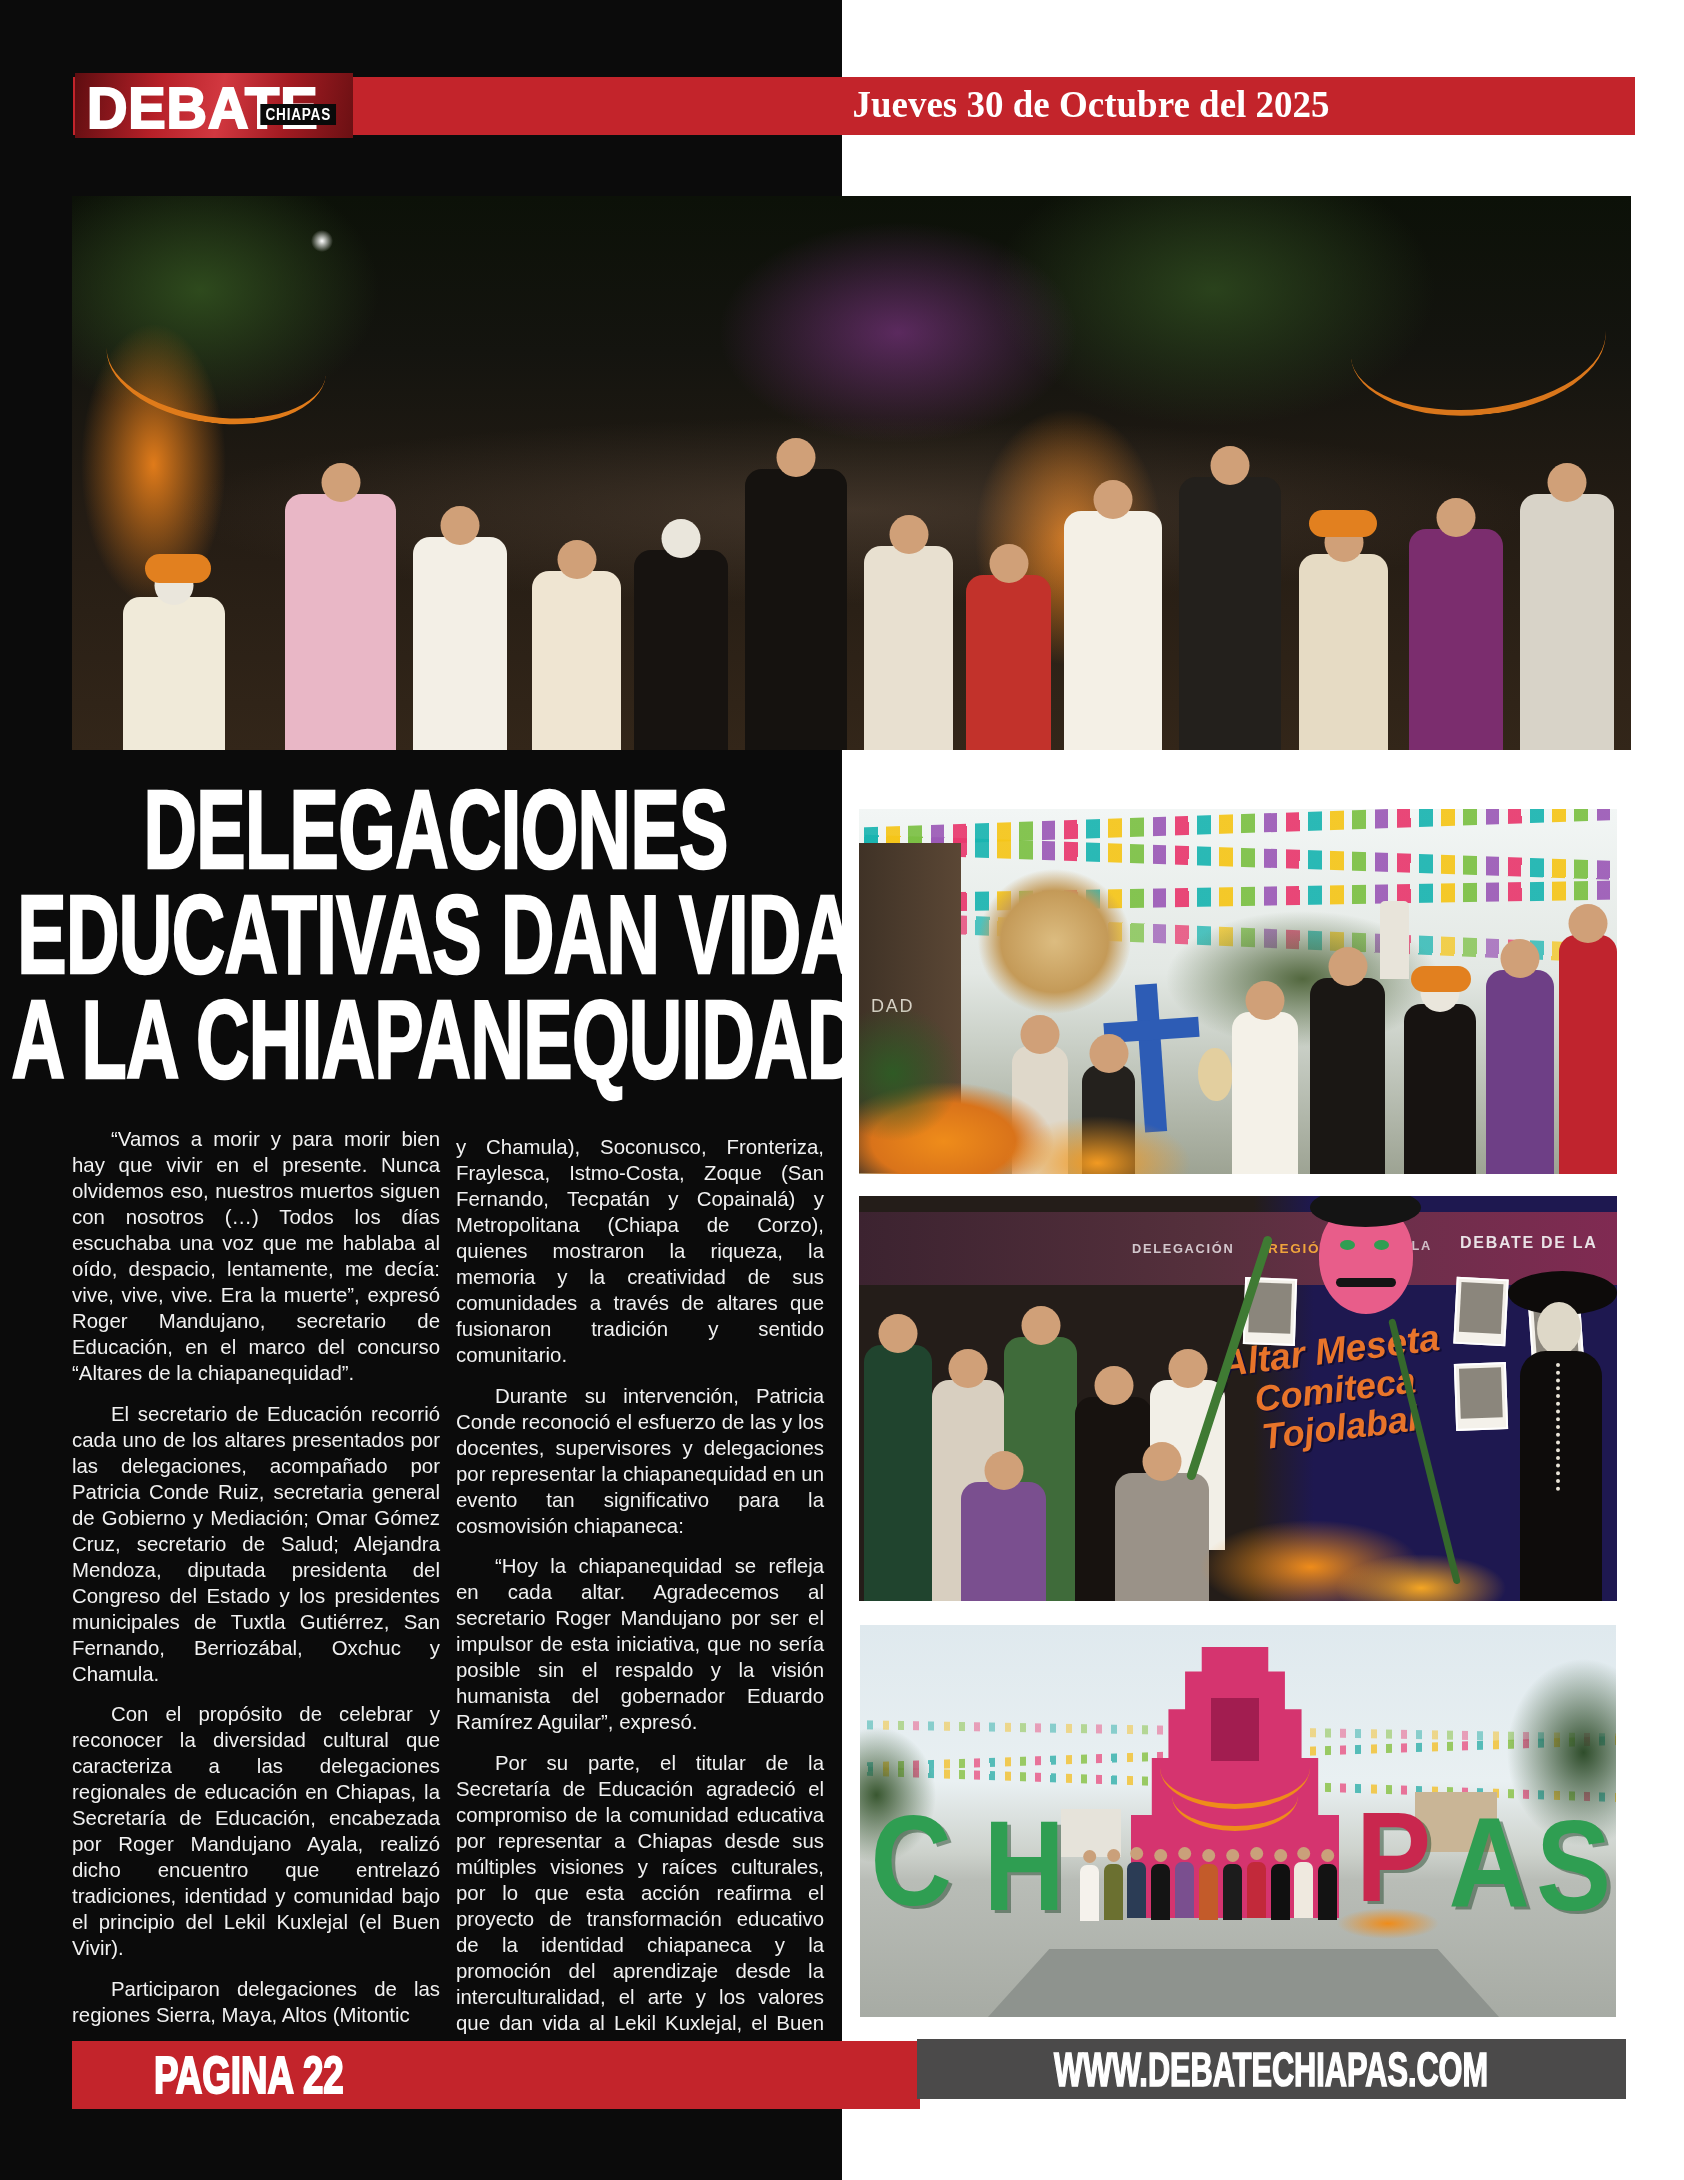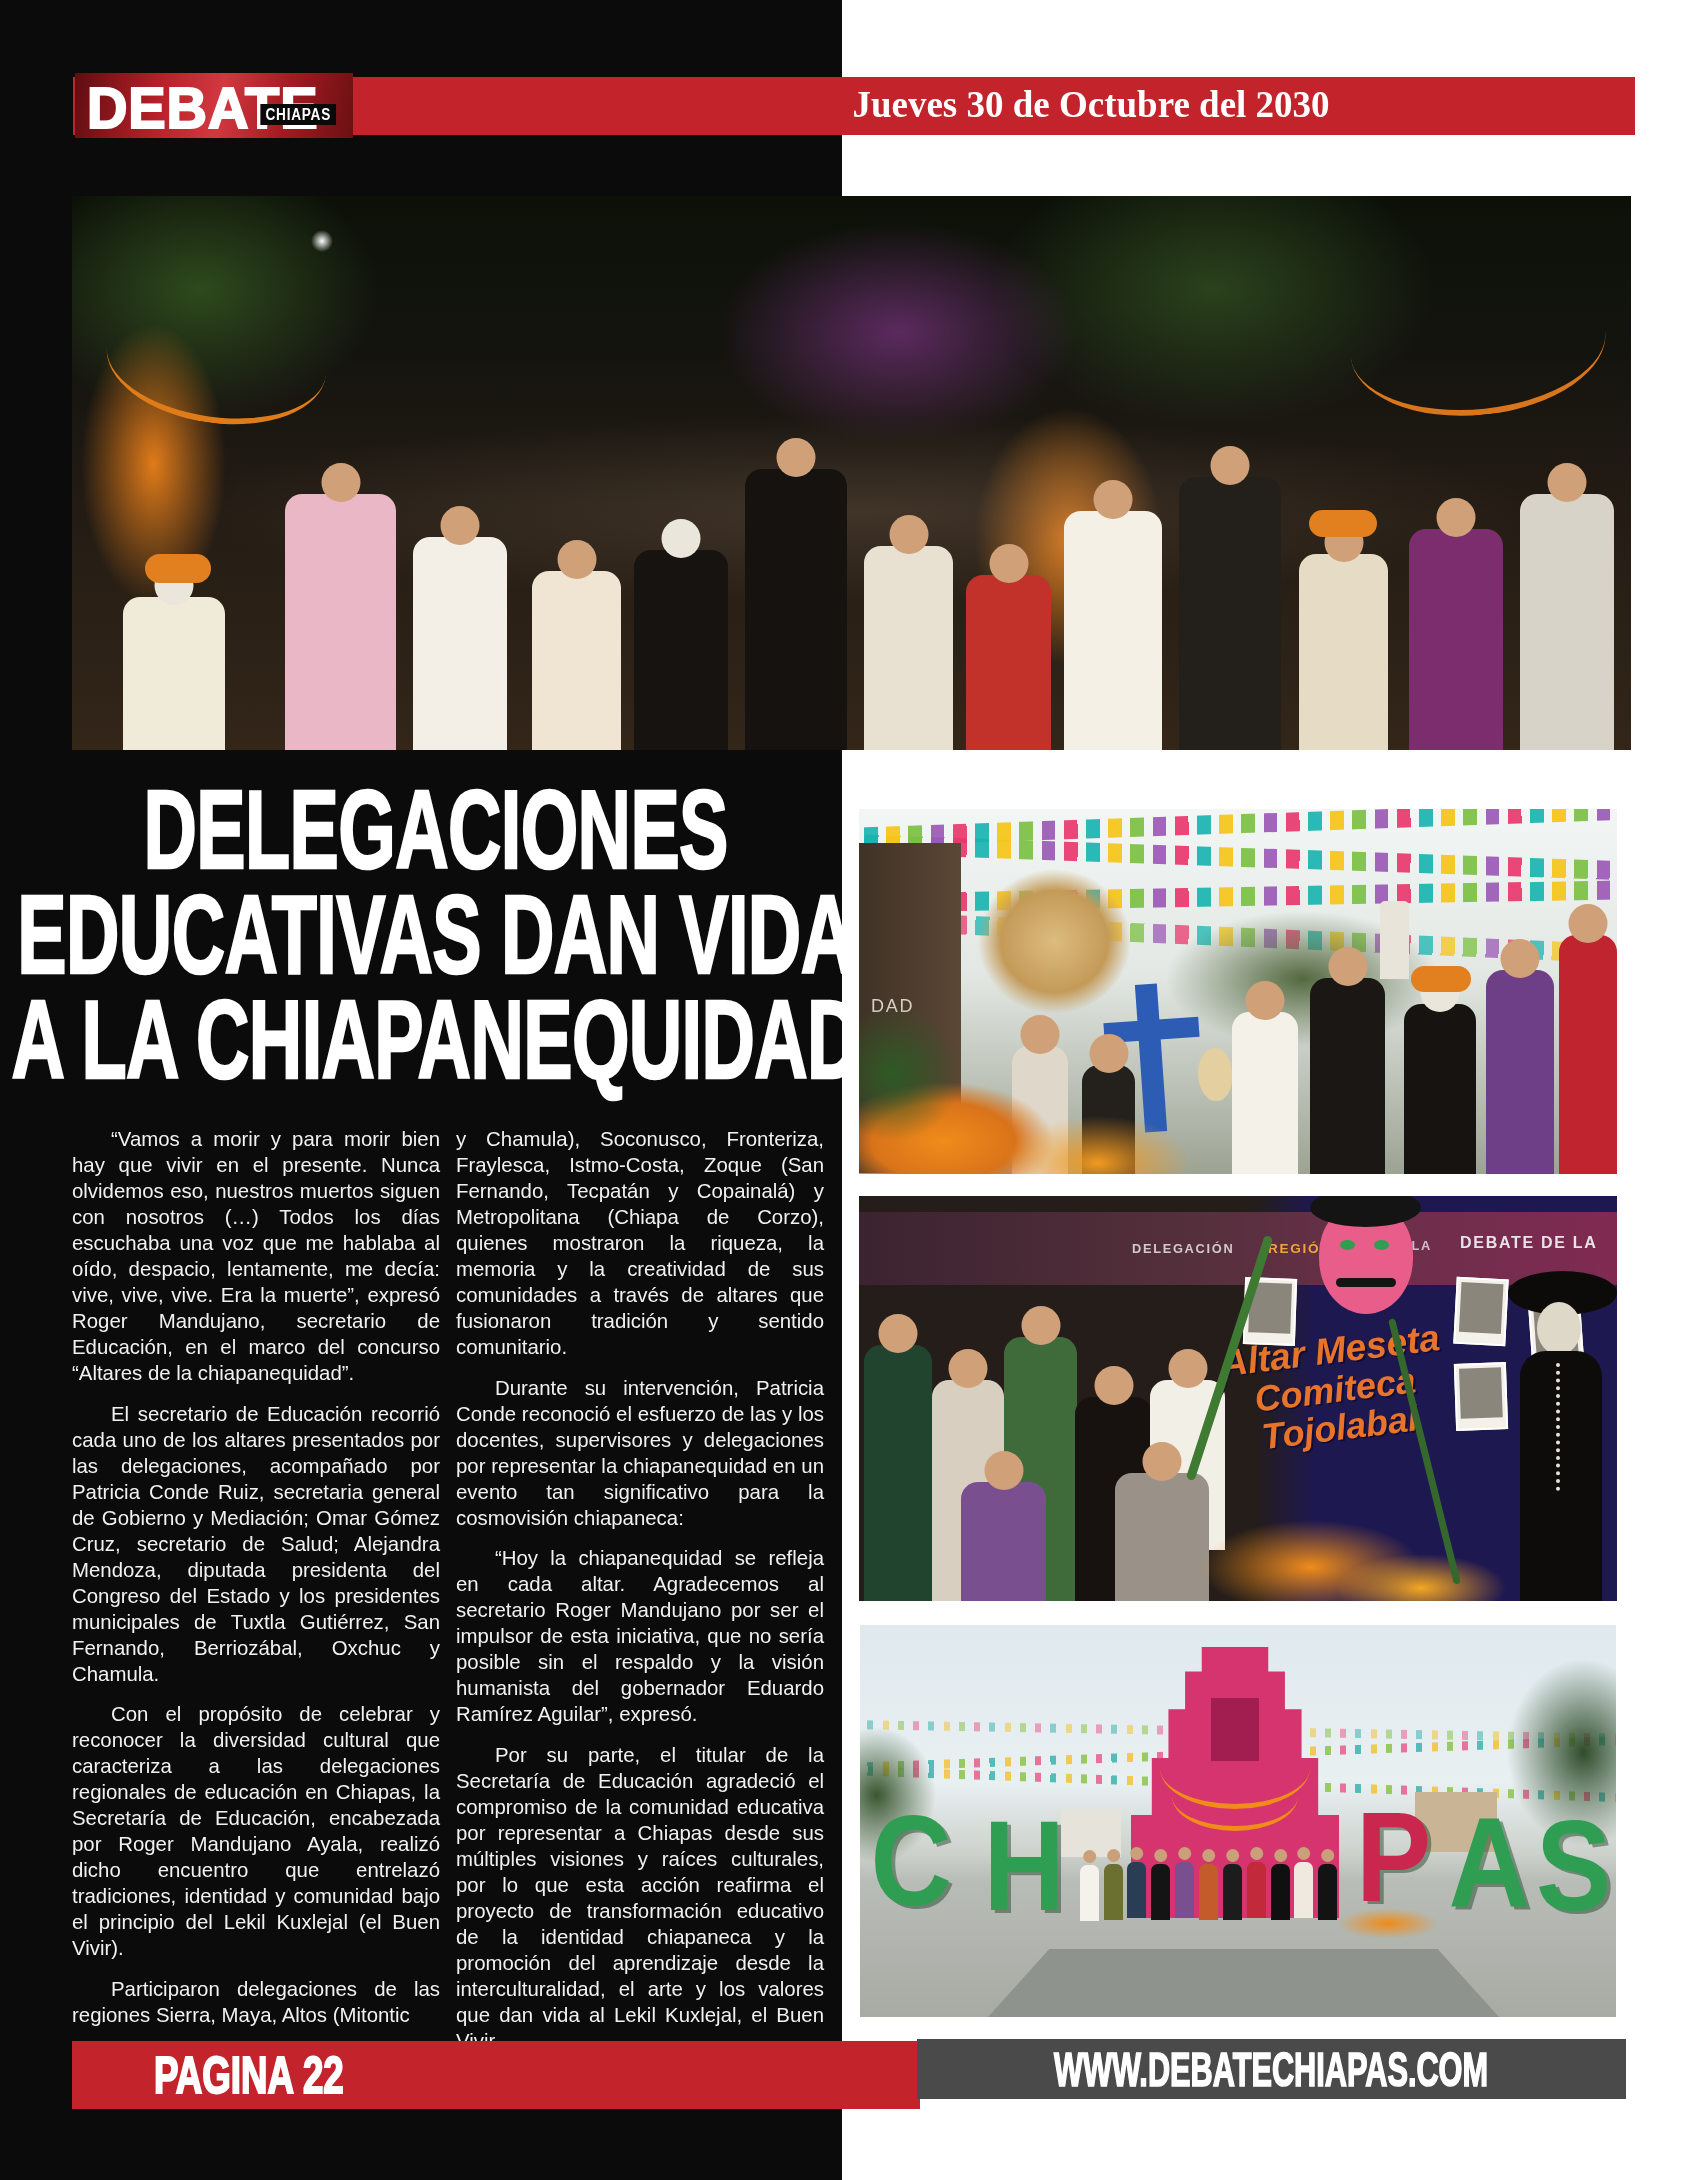--- a/index.html
+++ b/index.html
@@ -23,21 +23,21 @@
   .cond{font-weight:700;color:#fff;-webkit-text-stroke:2.1px #fff;white-space:nowrap;display:inline-block;}
   
   .headline{position:absolute;left:47px;top:777px;width:777px;text-align:center;}
   .hl-line{height:105px;display:flex;align-items:center;justify-content:center;}
   .hl-line .cond{font-size:112px;letter-spacing:-0.9px;transform:scaleX(.66);-webkit-text-stroke:2.6px #fff;}
   
   .col{position:absolute;top:1126px;width:368px;color:#f1f1f1;font-size:20.4px;line-height:26px;
        text-align:justify;}
   .col p{margin:0 0 14.5px 0;text-indent:39px;}
   .col p.noindent{text-indent:0;}
-  .col1{left:72px;} .col2{left:456px;}
+  .col1{left:72px;} .col2{left:456px;margin-top:8px;}
   
   .photo{position:absolute;overflow:hidden;}
   .ph1{left:72px;top:196px;width:1559px;height:554px;
        background:linear-gradient(180deg,#0c1108 0%,#14140f 28%,#241c14 58%,#332619 100%);}
   .blob{position:absolute;border-radius:50%;}
   .fig{position:absolute;border-radius:17px 17px 0 0;}
   .fig::before{content:"";position:absolute;top:-31px;left:50%;transform:translateX(-50%);
                width:39px;height:39px;border-radius:50%;background:#d0a078;}
   .fig.skull::before{background:#eae6dc;}
   .garland{position:absolute;border:0 solid transparent;border-bottom:6px solid #e07b1a;border-radius:50%;}
@@ -78,21 +78,21 @@
 
 <div class="page">
 
   <div class="black-col"></div>
 
   <div class="band-red"></div>
   <div class="logo-box">
     <span class="logo-text">DEBATE</span>
     <span class="chiapas-box">CHIAPAS</span>
   </div>
-  <div class="date-text">Jueves 30 de Octubre del 2030</div>
+  <div class="date-text">Jueves 30 de Octubre del 2025</div>
 
   <div class="photo ph1">
     <div class="blob" style="left:-51px;top:-34px;width:358px;height:256px;background:radial-gradient(closest-side,#2e4a1d,transparent);"></div>
     <div class="blob" style="left:920px;top:-43px;width:443px;height:273px;background:radial-gradient(closest-side,#2a421c,transparent);"></div>
     <div class="blob" style="left:647px;top:25.6px;width:358px;height:221px;background:radial-gradient(closest-side,rgba(150,60,160,.55),transparent);"></div>
     <div class="blob" style="left:239px;top:34px;width:22px;height:22px;background:radial-gradient(closest-side,#fff,rgba(255,255,255,0));"></div>
     <div class="blob" style="left:8.5px;top:128px;width:145px;height:281px;background:radial-gradient(closest-side,#e07b1a,rgba(224,123,26,0));"></div>
     <div class="blob" style="left:903px;top:213px;width:187px;height:256px;background:radial-gradient(closest-side,#e8821e,rgba(232,130,30,0));"></div>
     <div class="garland" style="left:34px;top:102px;width:221px;height:119px;transform:rotate(8deg);"></div>
     <div class="garland" style="left:1278px;top:77px;width:256px;height:136px;transform:rotate(-6deg);border-bottom-color:#d9761b;"></div>

